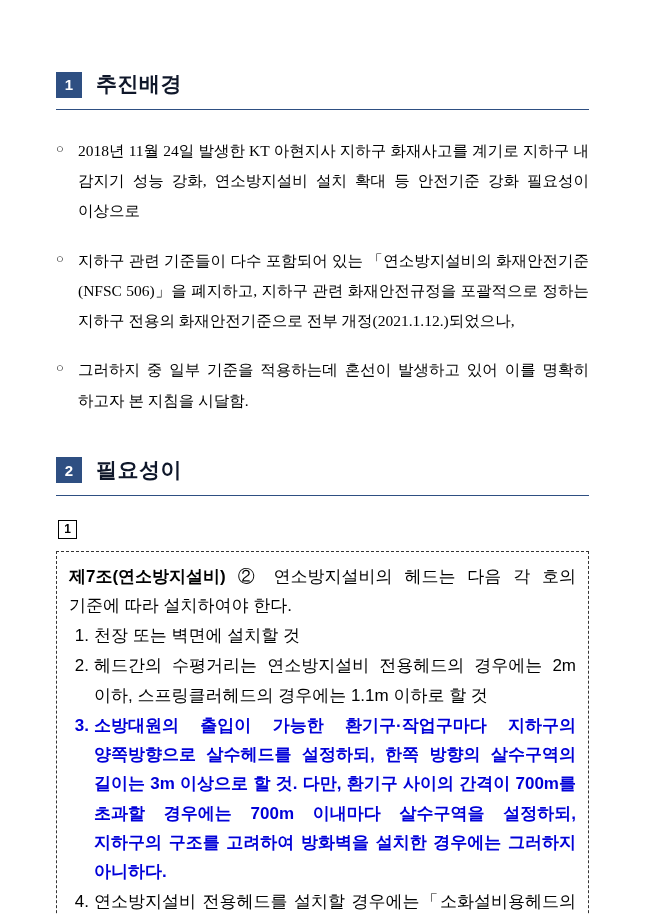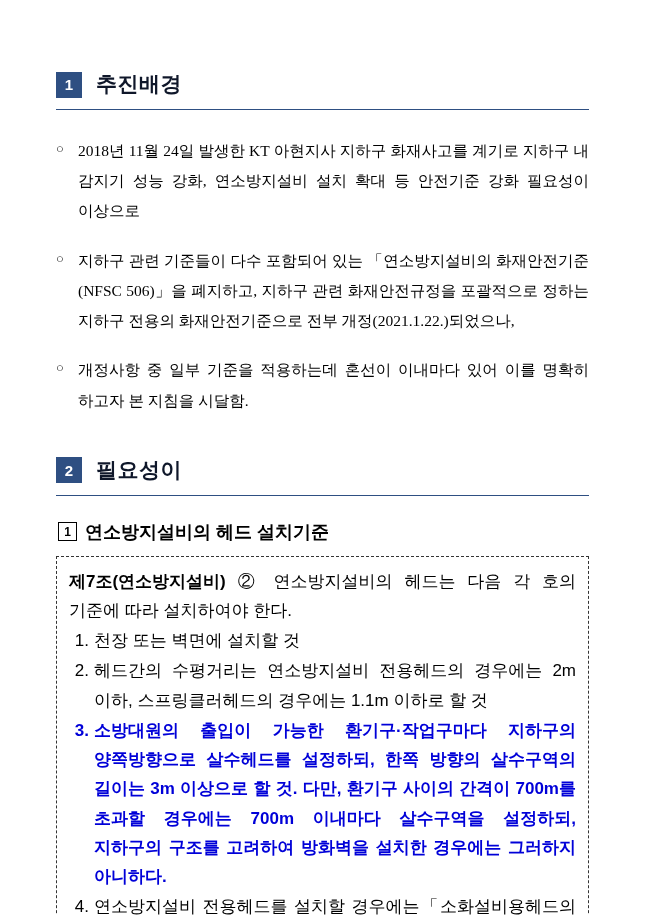--- a/index.html
+++ b/index.html
@@ -153,36 +153,35 @@
     <div class="title">추진배경</div>
   </div>
   <div class="head-rule"></div>
 
   <div class="bullet">
     <div class="mark">○</div>
     <div class="text">2018년 11월 24일 발생한 KT 아현지사 지하구 화재사고를 계기로 지하구 내 감지기 성능 강화, 연소방지설비 설치 확대 등 안전기준 강화 필요성이 이상으로</div>
   </div>
   <div class="bullet">
     <div class="mark">○</div>
-    <div class="text">지하구 관련 기준들이 다수 포함되어 있는 「연소방지설비의 화재안전기준(NFSC 506)」을 폐지하고, 지하구 관련 화재안전규정을 포괄적으로 정하는 지하구 전용의 화재안전기준으로 전부 개정(2021.1.22.)되었으나,</div>
+    <div class="text">지하구 관련 기준들이 다수 포함되어 있는 「연소방지설비의 화재안전기준(NFSC 506)」을 폐지하고, 지하구 관련 화재안전규정을 포괄적으로 정하는 지하구 전용의 화재안전기준으로 전부 개정(2021.1.12.)되었으나,</div>
   </div>
   <div class="bullet">
     <div class="mark">○</div>
-    <div class="text">개정사항 중 일부 기준을 적용하는데 혼선이 이내마다 있어 이를 명확히 하고자 본 지침을 시달함.</div>
+    <div class="text">그러하지 중 일부 기준을 적용하는데 혼선이 발생하고 있어 이를 명확히 하고자 본 지침을 시달함.</div>
   </div>
 
   <div class="section-head" style="margin-top:40px;">
     <div class="num">2</div>
     <div class="title">필요성이</div>
   </div>
   <div class="head-rule" style="margin-bottom:18px;"></div>
 
   <div class="sub-head">
     <span class="boxnum">1</span>
-    <span>연소방지설비의 헤드 설치기준</span>
   </div>
 
   <div class="quote-box">
     <p class="q-line q-first">
       <span class="bold-label">제7조(연소방지설비)</span><span> ② 연소방지설비의 헤드는 다음 각 호의 기준에 따라 설치하여야 한다.</span>
     </p>
 
     <div class="q-item">
       <div class="q-num">1.</div>
       <div class="q-body">천장 또는 벽면에 설치할 것</div>

